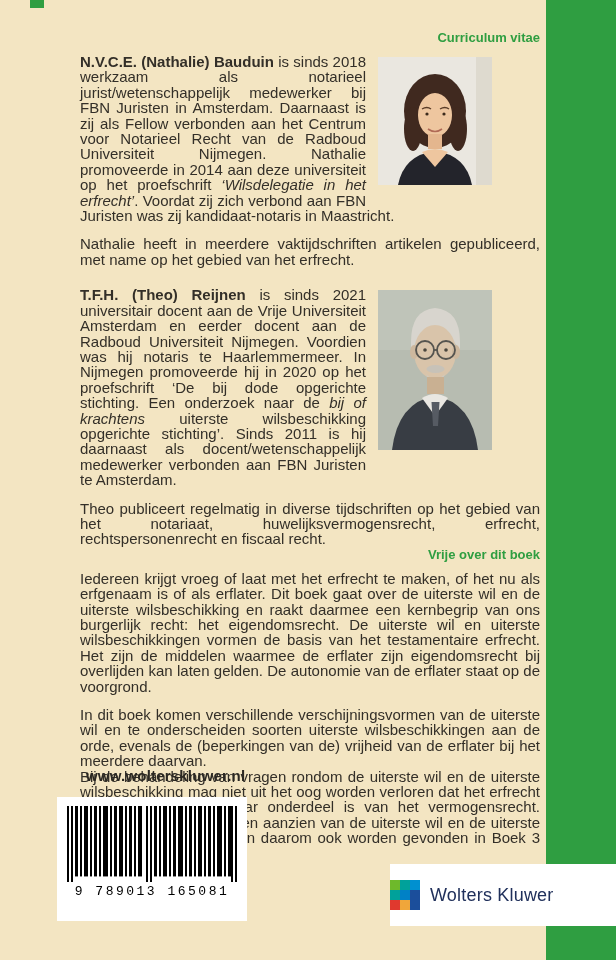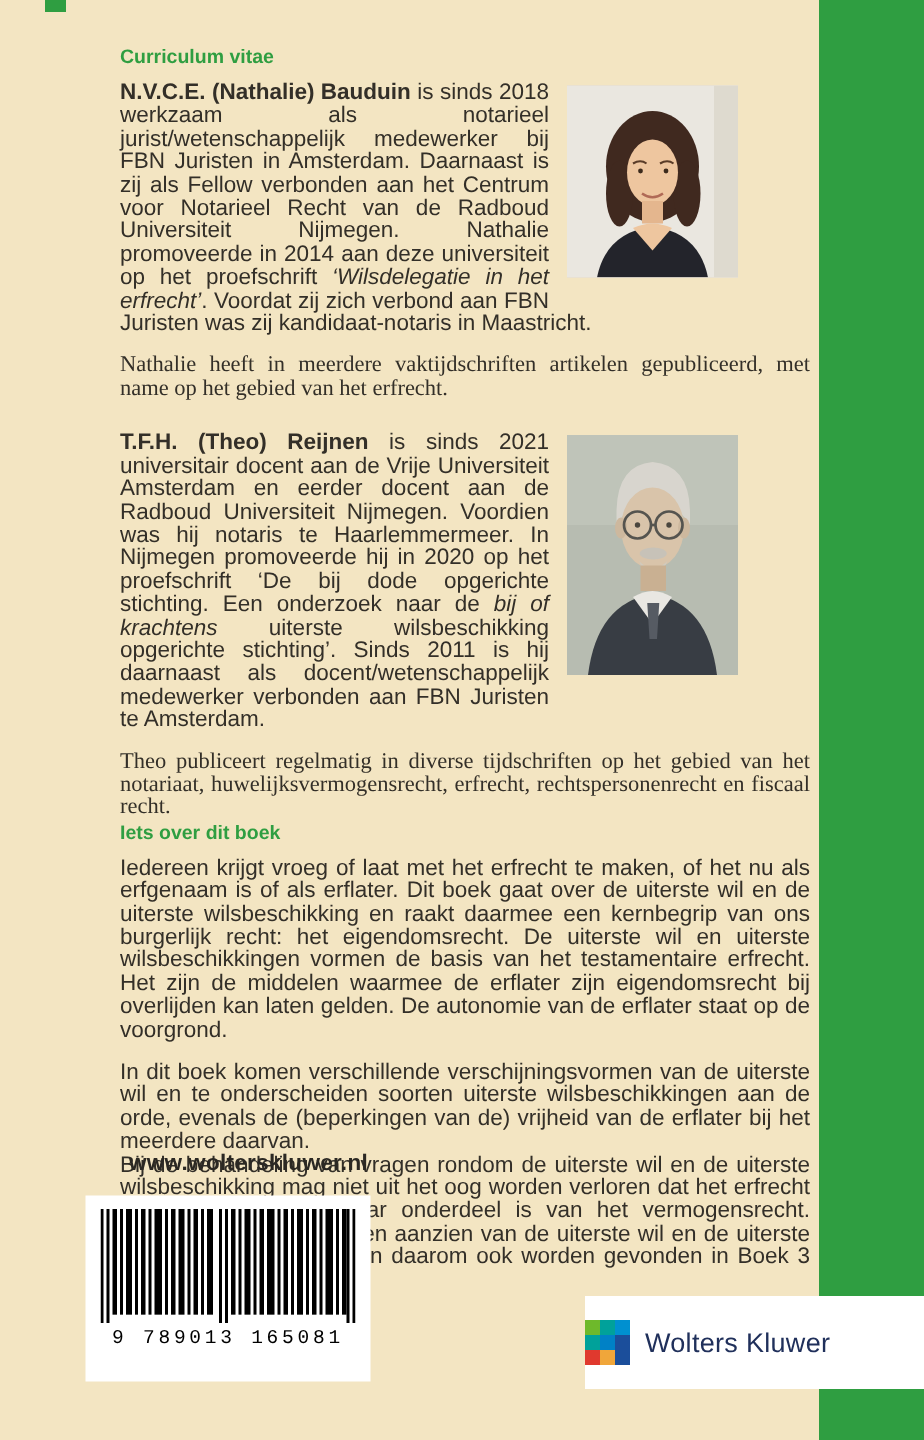--- a/index.html
+++ b/index.html
@@ -16,37 +16,37 @@
   }
   .spine-tab {
     position:absolute; top:0; left:30px; width:14px; height:8px;
     background:#2f9e41;
   }
 
   .content {
     position:absolute; left:80px; top:30px; width:460px;
   }
   h3.green-heading {
-    color:#2f9e41; font-size:13px; font-weight:bold; margin:0 0 9px 0;
+    color:#2f9e41; font-size:13px; font-weight:bold; margin:0 0 9px 0;text-align:right;
   }
   .content p {
     font-size:15px; line-height:15.4px; text-align:justify; margin:0;
   }
   .b { font-weight:bold; }
   .i { font-style:italic; }
 
   .photo {
     float:right; overflow:hidden; background:#ddd;
   }
   .photo svg { display:block; }
   .photo-1 { width:114px; height:128px; margin:3px 48px 10px 12px; }
   .photo-2 { width:114px; height:160px; margin:3px 48px 10px 12px; }
 
   .para-gap { margin-top:13px !important; }
-  .clear-r { clear:right;font-family:Liberation Serif, serif; }
+  .clear-r { clear:right; }
   .author-2 { margin-top:20px; }
   .about-heading { margin-top:22px; }
 
   .website {
     position:absolute; left:86px; top:767px;
     font-size:15px; font-weight:bold; letter-spacing:.2px; color:#2b2823;
   }
 
   .barcode-box {
     position:absolute; left:57px; top:797px; width:190px; height:124px;
@@ -128,21 +128,21 @@
           <rect x="49" y="87" width="17" height="17" fill="#c9b092"></rect>
           <path d="M14 160 Q20 112 57 106 Q94 112 100 160 Z" fill="#383d44"></path>
           <path d="M44 108 L57 126 L70 108 Q63 104 57 104 Q51 104 44 108 Z" fill="#e9e7e2"></path>
           <path d="M53.5 112 L61.5 112 L60 136 L55 136 Z" fill="#565b63"></path>
         </svg>
       </div>
       <p><span class="b">T.F.H. (Theo) Reijnen</span><span> is sinds 2021 universitair docent aan de Vrije Universiteit Amsterdam en eerder docent aan de Radboud Universiteit Nijmegen. Voordien was hij notaris te Haarlemmermeer. In Nijmegen promoveerde hij in 2020 op het proefschrift ‘De bij dode opgerichte stichting. Een onderzoek naar de </span><span class="i">bij of krachtens</span><span> uiterste wilsbeschikking opgerichte stichting’. Sinds 2011 is hij daarnaast als docent/wetenschappelijk medewerker verbonden aan FBN Juristen te Amsterdam.</span></p>
       <p class="para-gap clear-r">Theo publiceert regelmatig in diverse tijdschriften op het gebied van het notariaat, huwelijksvermogensrecht, erfrecht, rechtspersonenrecht en fiscaal recht.</p>
     </div>
 
-    <h3 class="green-heading about-heading">Iets over dit boek</h3>
+    <h3 class="green-heading about-heading">Vrije over dit boek</h3>
     <p>Iedereen krijgt vroeg of laat met het erfrecht te maken, of het nu als erfgenaam is of als erflater. Dit boek gaat over de uiterste wil en de uiterste wilsbeschikking en raakt daarmee een kernbegrip van ons burgerlijk recht: het eigendomsrecht. De uiterste wil en uiterste wilsbeschikkingen vormen de basis van het testamentaire erfrecht. Het zijn de middelen waarmee de erflater zijn eigendomsrecht bij overlijden kan laten gelden. De autonomie van de erflater staat op de voorgrond.</p>
     <p class="para-gap">In dit boek komen verschillende verschijningsvormen van de uiterste wil en te onderscheiden soorten uiterste wilsbeschikkingen aan de orde, evenals de (beperkingen van de) vrijheid van de erflater bij het meerdere daarvan.</p>
     <p>Bij de behandeling van vragen rondom de uiterste wil en de uiterste wilsbeschikking mag niet uit het oog worden verloren dat het erfrecht geen eiland vormt, maar onderdeel is van het vermogensrecht. Antwoorden op vragen ten aanzien van de uiterste wil en de uiterste wilsbeschikkingen kunnen daarom ook worden gevonden in Boek 3 en 6 BW.</p>
 
   </div>
 
   <div class="website">www.wolterskluwer.nl</div>
 
   <div class="barcode-box">
     <svg class="barcode-bars" viewBox="0 0 170 82" preserveAspectRatio="none">

